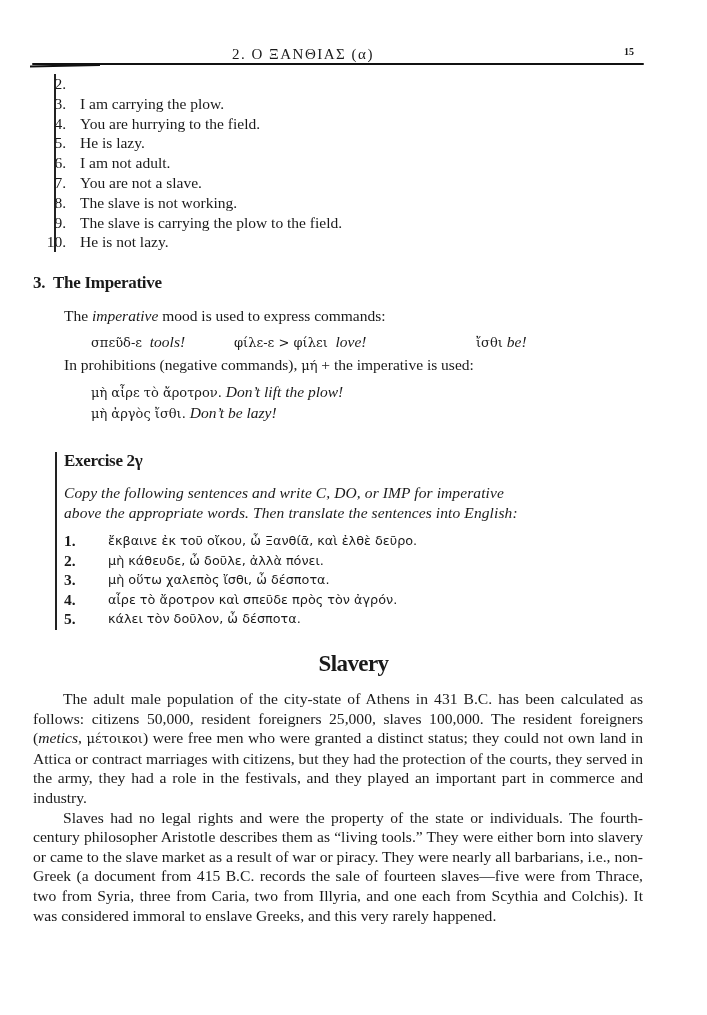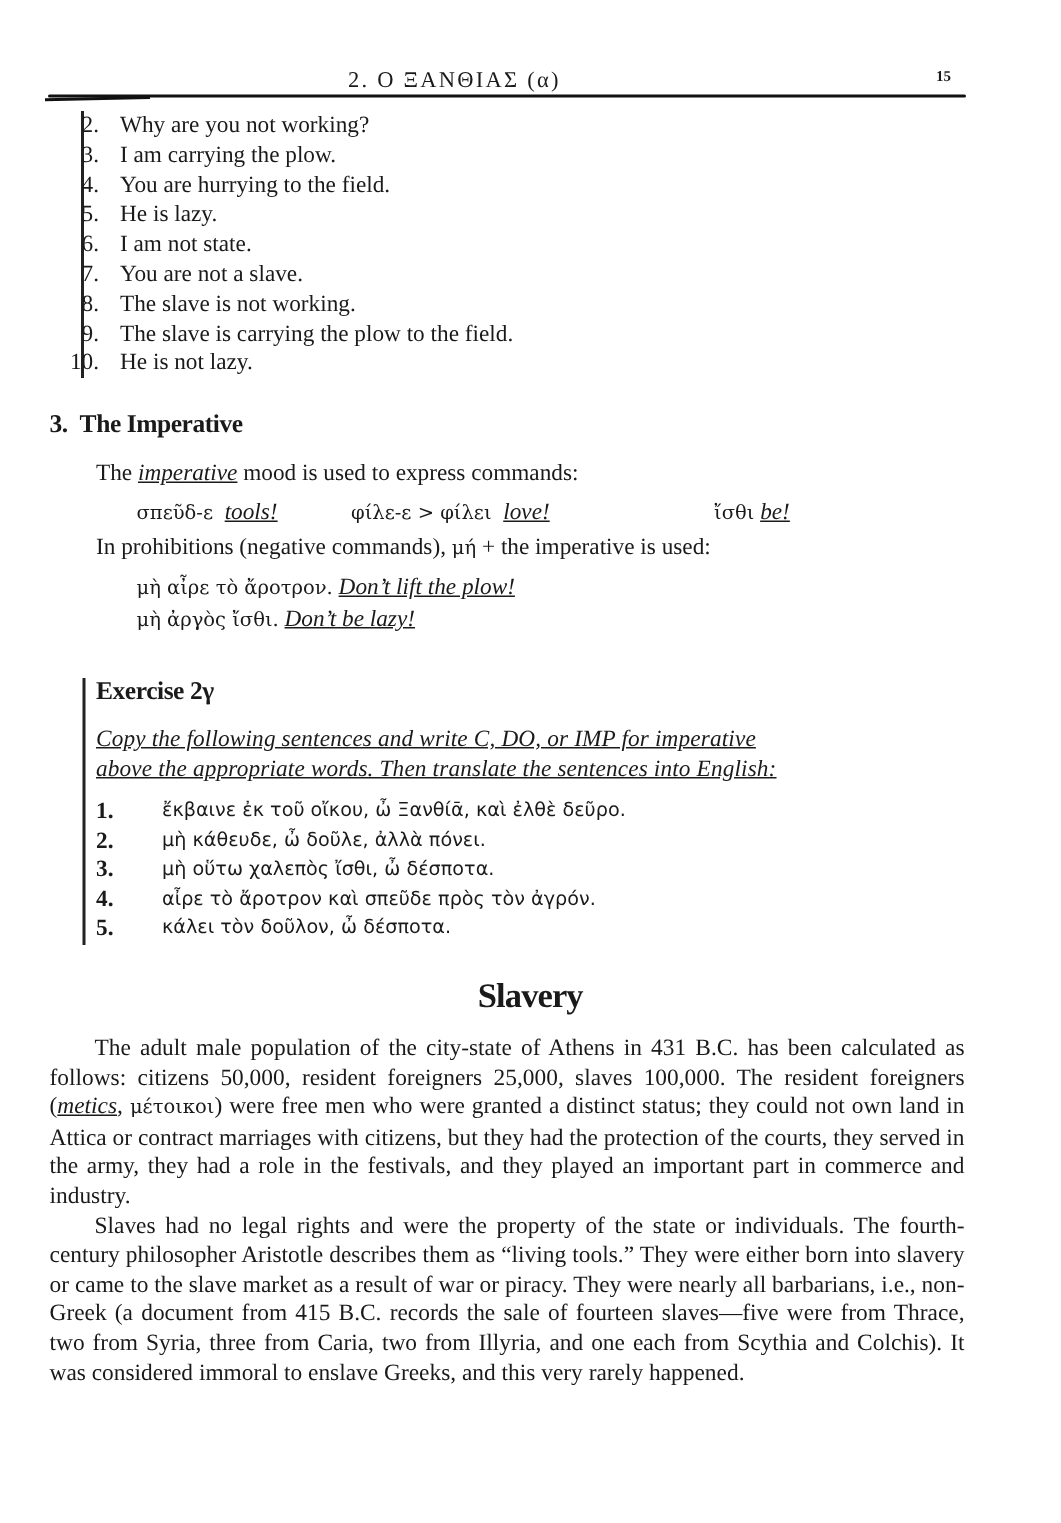--- a/index.html
+++ b/index.html
@@ -11,21 +11,21 @@
     .runhead .pnum { position:absolute; left:624px; top:4px; font-weight:bold; font-family:"Liberation Serif",serif; font-size:10px; }
     .rule { position:absolute; top:47px; left:32px; width:612px; height:2px; background:#111; border-radius:1px; }
     .rule-taper { position:absolute; top:48px; left:30px; width:70px; height:2px; background:#111; transform:rotate(-1.2deg); transform-origin:right center; }
     .vbar { position:absolute; width:2px; background:#222; }
     .list { position:absolute; font-family:"Liberation Serif",serif; font-size:15.5px; line-height:19.8px; }
     .list .row { display:flex; }
     .list .num { width:42px; text-align:right; padding-right:14px; box-sizing:border-box; }
     .sechead { position:absolute; font-family:"Liberation Serif",serif; font-weight:bold; font-size:17px; letter-spacing:-0.3px; }
     .para { position:absolute; font-family:"Liberation Serif",serif; font-size:15.5px; line-height:19.8px; }
     .greek { font-family:"DejaVu Serif",serif; font-size:13px; }
-    .it { font-style:italic;text-decoration:underline; }
+    .it { font-style:italic; }
     .ex-list { position:absolute; font-size:15px; line-height:19.6px; }
     .ex-list .row { display:flex; }
     .ex-list .num { width:44px; font-family:"Liberation Serif",serif; font-weight:bold; font-size:15.5px; }
     .ex-list .txt { font-family:"DejaVu Sans",sans-serif; font-size:12.8px; }
     .essay-title { position:absolute; top:635px; left:0; width:707px; text-align:center;
       font-family:"Liberation Serif",serif; font-weight:bold; font-size:23px; letter-spacing:-0.6px; }
     .essay { position:absolute; left:33px; width:610px; font-family:"Liberation Serif",serif; font-size:15.6px; line-height:19.6px; text-align:justify; }
     .essay p { margin:0; text-indent:30px; }
   </style>
 </head>
@@ -37,37 +37,36 @@
     <span class="title">2.  Ο  ΞΑΝΘΙΑΣ  (α)</span>
     <span class="pnum">15</span>
   </div>
   <div class="rule-taper"></div>
   <div class="rule"></div>
 
   <div class="vbar" style="left:54px; top:58px; height:178px;"></div>
   <div class="list" style="left:38px; top:58px;">
     <div class="row">
         <span class="num">2.</span>
-        <span>Why are you not working?</span>
       </div>
     <div class="row">
         <span class="num">3.</span>
         <span>I am carrying the plow.</span>
       </div>
     <div class="row">
         <span class="num">4.</span>
         <span>You are hurrying to the field.</span>
       </div>
     <div class="row">
         <span class="num">5.</span>
         <span>He is lazy.</span>
       </div>
     <div class="row">
         <span class="num">6.</span>
-        <span>I am not state.</span>
+        <span>I am not adult.</span>
       </div>
     <div class="row">
         <span class="num">7.</span>
         <span>You are not a slave.</span>
       </div>
     <div class="row">
         <span class="num">8.</span>
         <span>The slave is not working.</span>
       </div>
     <div class="row">

